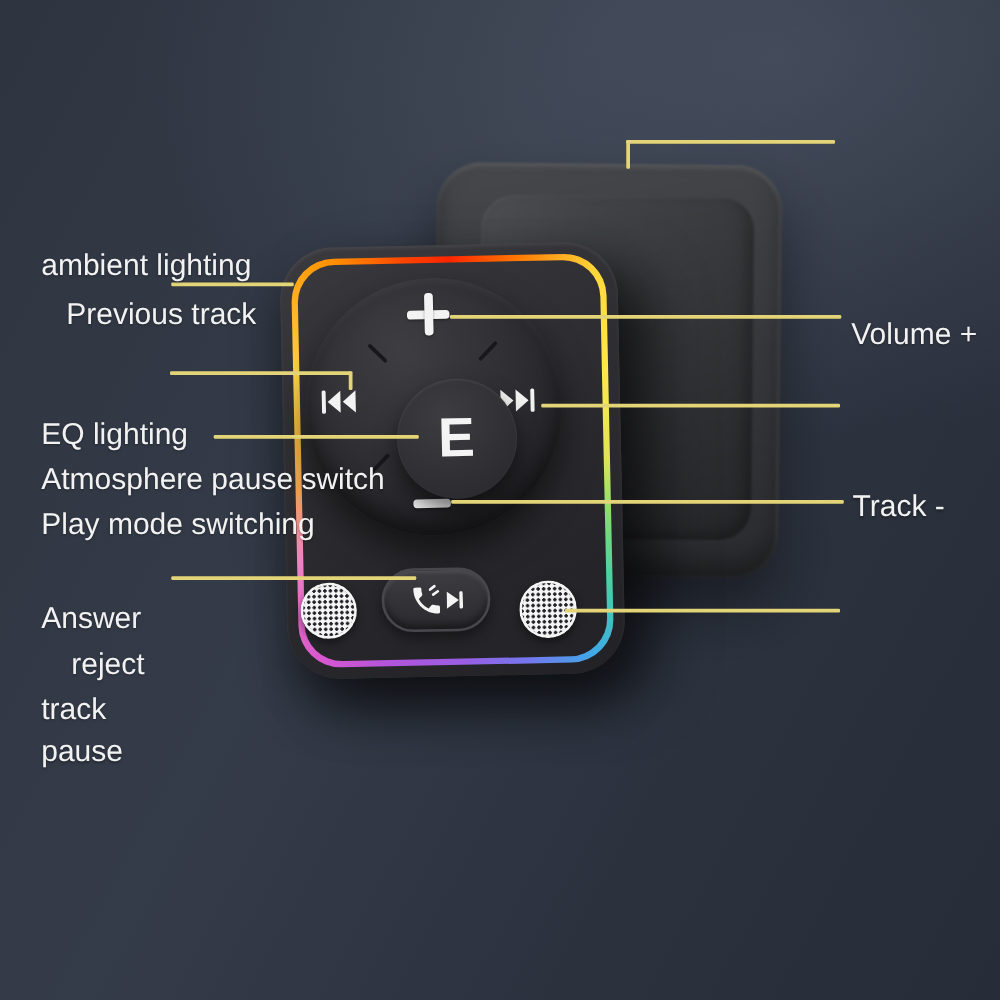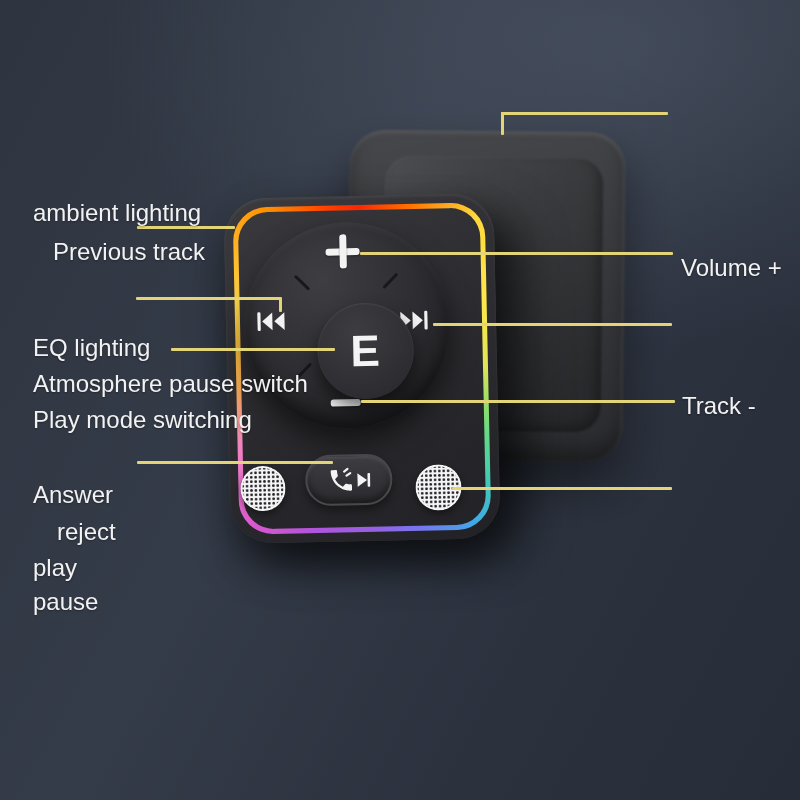--- a/index.html
+++ b/index.html
@@ -235,19 +235,19 @@
   <div class="ln  l-tf-h"></div>
   <div class="lnv l-tf-v"></div>
 
   <div class="lab ll0">ambient lighting</div>
   <div class="lab ll1">Previous track</div>
   <div class="lab ll2">EQ lighting</div>
   <div class="lab ll3">Atmosphere pause switch</div>
   <div class="lab ll4">Play mode switching</div>
   <div class="lab ll5">Answer</div>
   <div class="lab ll6">reject</div>
-  <div class="lab ll7">play</div>
+  <div class="lab ll7">track</div>
   <div class="lab ll8">pause</div>
 
   <div class="lab rl1">Volume +</div>
   <div class="lab rl3">Track -</div>
 
 </div>
 
 </body></html>

